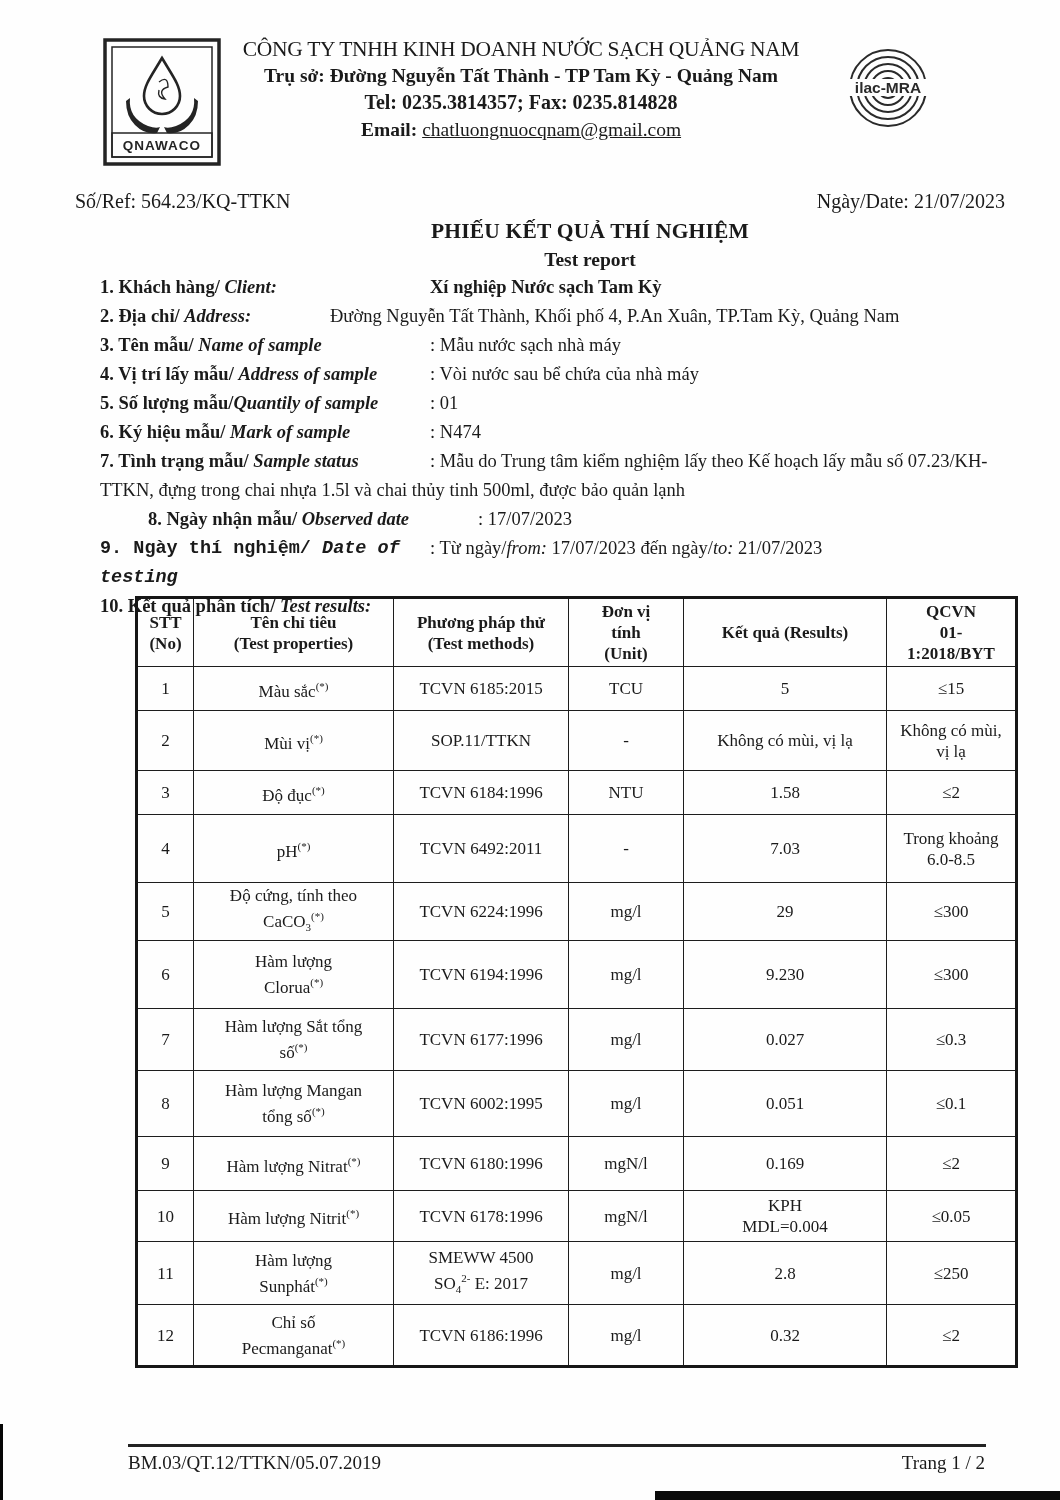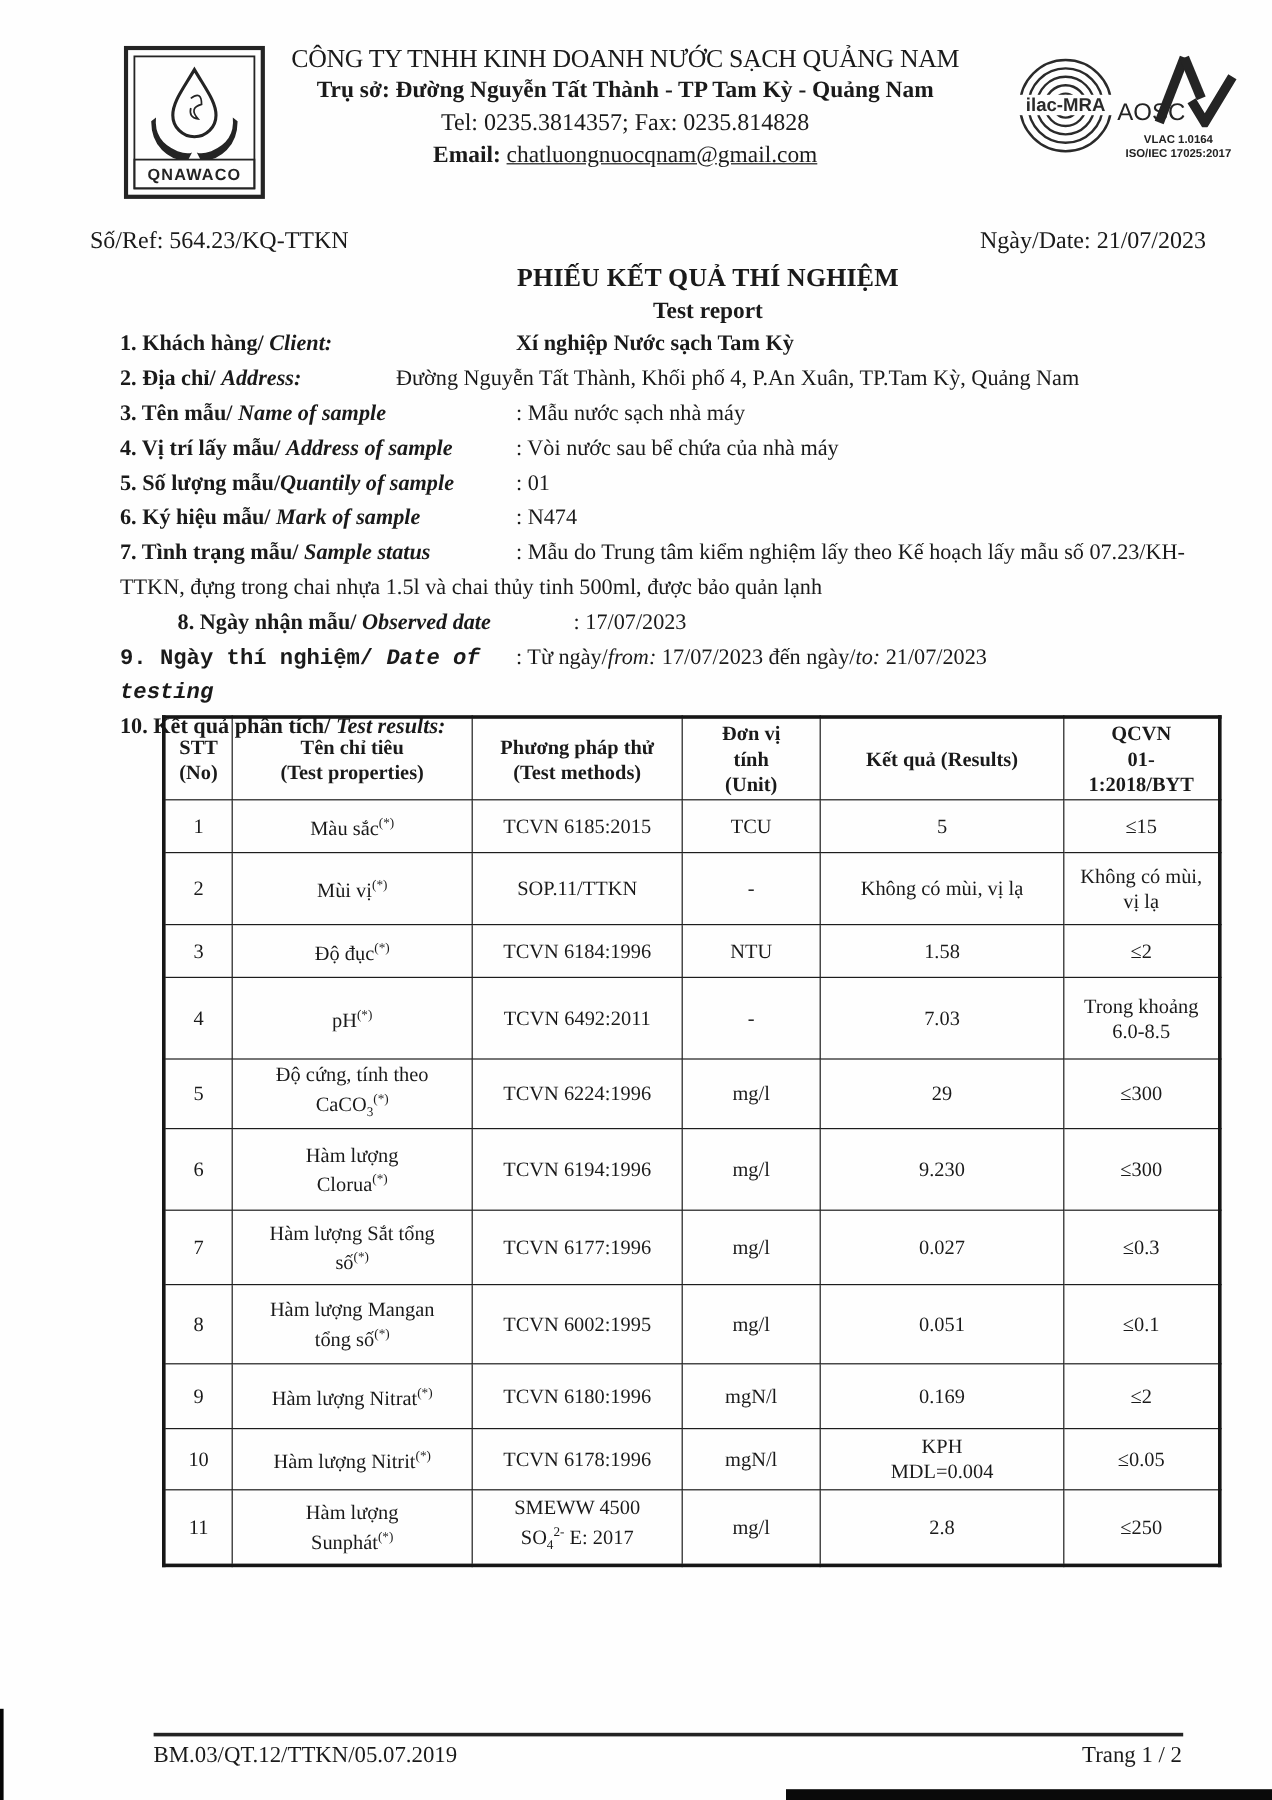--- a/index.html
+++ b/index.html
@@ -7,21 +7,21 @@
     position:relative; width:1060px; height:1500px; margin:0 auto;
     background:#fefefe; color:#1a1a1a; overflow:hidden;
     font-family:"Liberation Serif","DejaVu Serif",serif;
   }
   
   .logo-left{position:absolute; left:62px; top:38px;margin-left:41px;}
   .head-center{position:absolute; left:192px; top:36px; width:658px; text-align:center;}
   .head-center .company{font-size:21.5px; letter-spacing:-0.3px; line-height:26px;}
   .head-center .center-name{font-size:20.5px; font-weight:bold; line-height:27px;}
   .head-center .hq{font-size:19.5px; font-weight:bold; line-height:27px;}
-  .head-center .tel{font-size:20px; font-weight:normal; line-height:27px;}
+  .head-center .tel{font-size:20px; font-weight:bold; line-height:27px;}
   .head-center .email{font-size:19.5px; line-height:28px;}
   .head-center .email .lbl{font-weight:bold;}
   .head-center .email .addr{text-decoration:underline;}
   .logo-ilac{position:absolute; left:846px; top:40px;}
   .logo-aosc{position:absolute; left:930px; top:38px; width:104px; text-align:center;}
   .accred{font-family:"Liberation Sans",sans-serif; font-size:9.5px; font-weight:bold; line-height:12px; color:#222;}
   
   .ref-row{position:absolute; left:75px; top:190px; width:930px; display:flex; justify-content:space-between; font-size:20px;}
   .title{position:absolute; left:160px; top:219px; width:860px; text-align:center; font-size:21.5px; font-weight:bold; letter-spacing:0.2px;}
   .subtitle{position:absolute; left:160px; top:249px; width:860px; text-align:center; font-size:19.5px; font-weight:bold;}
@@ -102,34 +102,20 @@
         <circle cx="42" cy="48" r="17"></circle>
         <circle cx="42" cy="48" r="24"></circle>
         <circle cx="42" cy="48" r="31"></circle>
         <circle cx="42" cy="48" r="38"></circle>
       </g>
       <rect x="1" y="39" width="82" height="17" fill="#fefefe"></rect>
       <text x="42" y="52.5" text-anchor="middle" font-family="Liberation Sans, sans-serif" font-size="15.5" font-weight="bold" fill="#2a2a2a">ilac-MRA</text>
     </svg>
   </div>
 
-  <div class="logo-aosc">
-    <svg width="104" height="68" viewBox="0 0 104 68">
-      <g stroke="#242424" stroke-width="8" fill="none">
-        <path d="M36 64 L57 10"></path>
-        <path d="M57 10 L71 44"></path>
-        <path d="M63 46 L74 64 L97 26"></path>
-      </g>
-      <text x="1" y="62" font-family="Liberation Sans, sans-serif" font-size="20" fill="#242424">AOSC</text>
-    </svg>
-    <div class="accred">
-      <div>VLAC 1.0164</div>
-      <div>ISO/IEC 17025:2017</div>
-    </div>
-  </div>
 
   <div class="ref-row">
     <span>Số/Ref: 564.23/KQ-TTKN</span>
     <span>Ngày/Date: 21/07/2023</span>
   </div>
 
   <div class="title">PHIẾU KẾT QUẢ THÍ NGHIỆM</div>
   <div class="subtitle">Test report</div>
 
   <div class="items">
@@ -246,20 +232,28 @@
           <td><span>≤0.05</span></td>
         </tr>
         <tr>
           <td>11</td>
           <td><span>Hàm lượng</span><br><span>Sunphát</span><span class="sup">(*)</span></td>
           <td><span>SMEWW 4500</span><br><span>SO</span><span class="sub">4</span><span class="sup">2-</span><span> E: 2017</span></td>
           <td>mg/l</td>
           <td><span>2.8</span></td>
           <td><span>≤250</span></td>
         </tr>
+        <tr>
+          <td>12</td>
+          <td><span>Chỉ số</span><br><span>Pecmanganat</span><span class="sup">(*)</span></td>
+          <td><span>TCVN 6186:1996</span></td>
+          <td>mg/l</td>
+          <td><span>0.32</span></td>
+          <td><span>≤2</span></td>
+        </tr>
       </tbody>
   </table>
 
   <div class="footer-rule"></div>
   <div class="footer-row">
     <span>BM.03/QT.12/TTKN/05.07.2019</span>
     <span>Trang 1 / 2</span>
   </div>
 
   <div class="artifact-left"></div>

